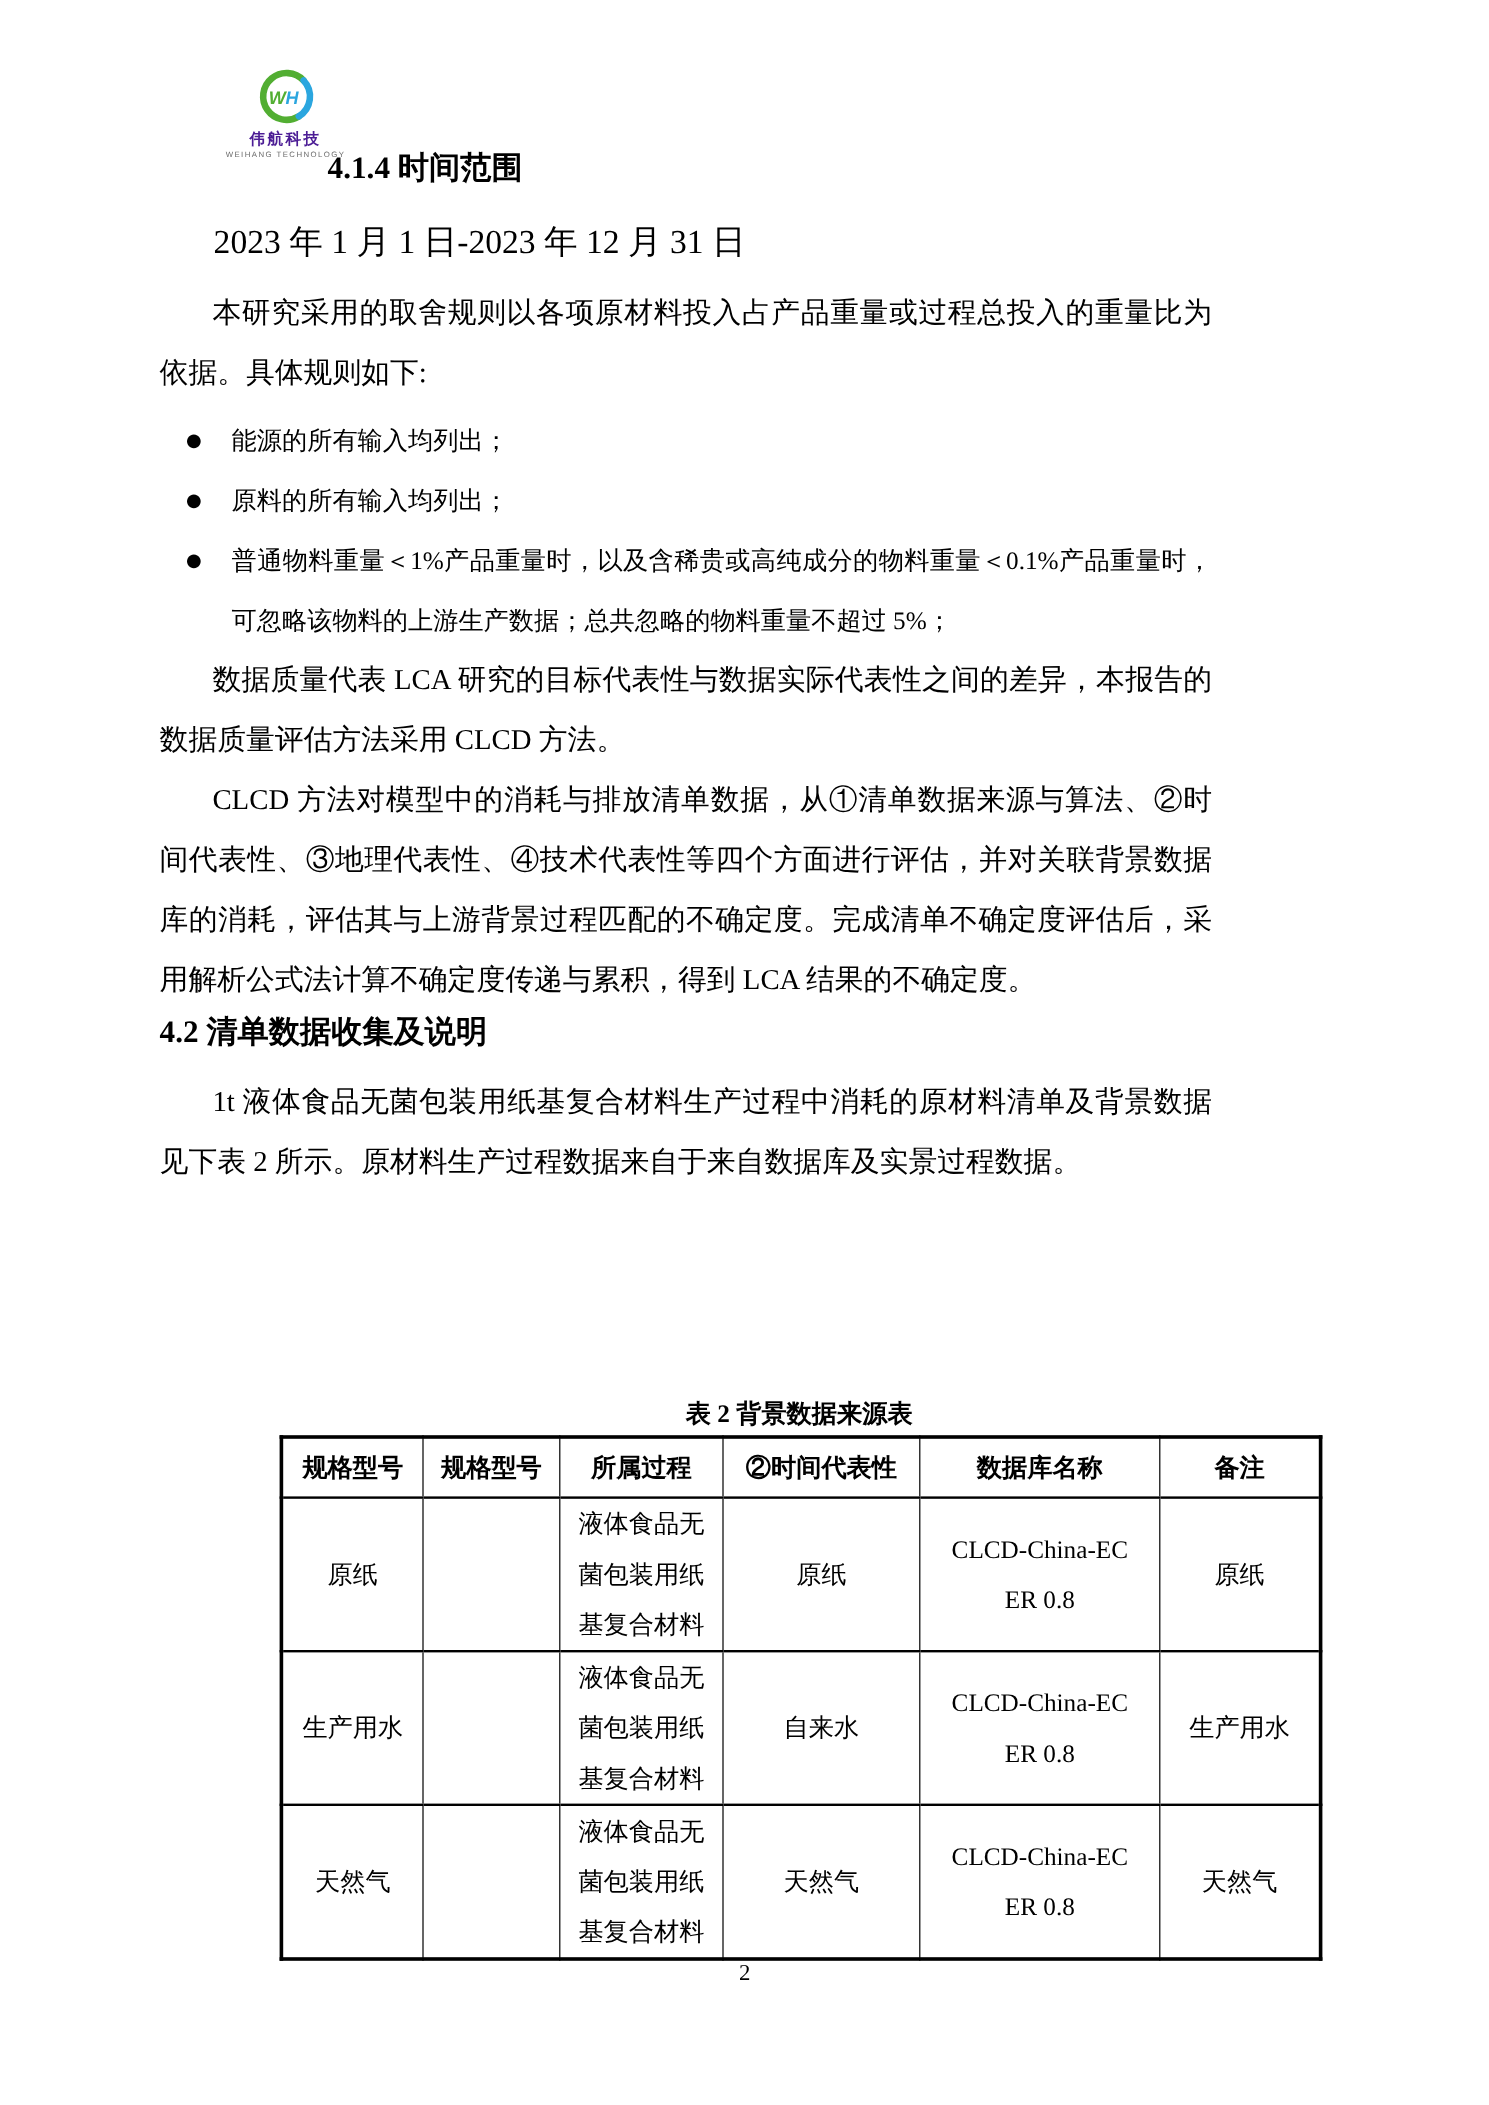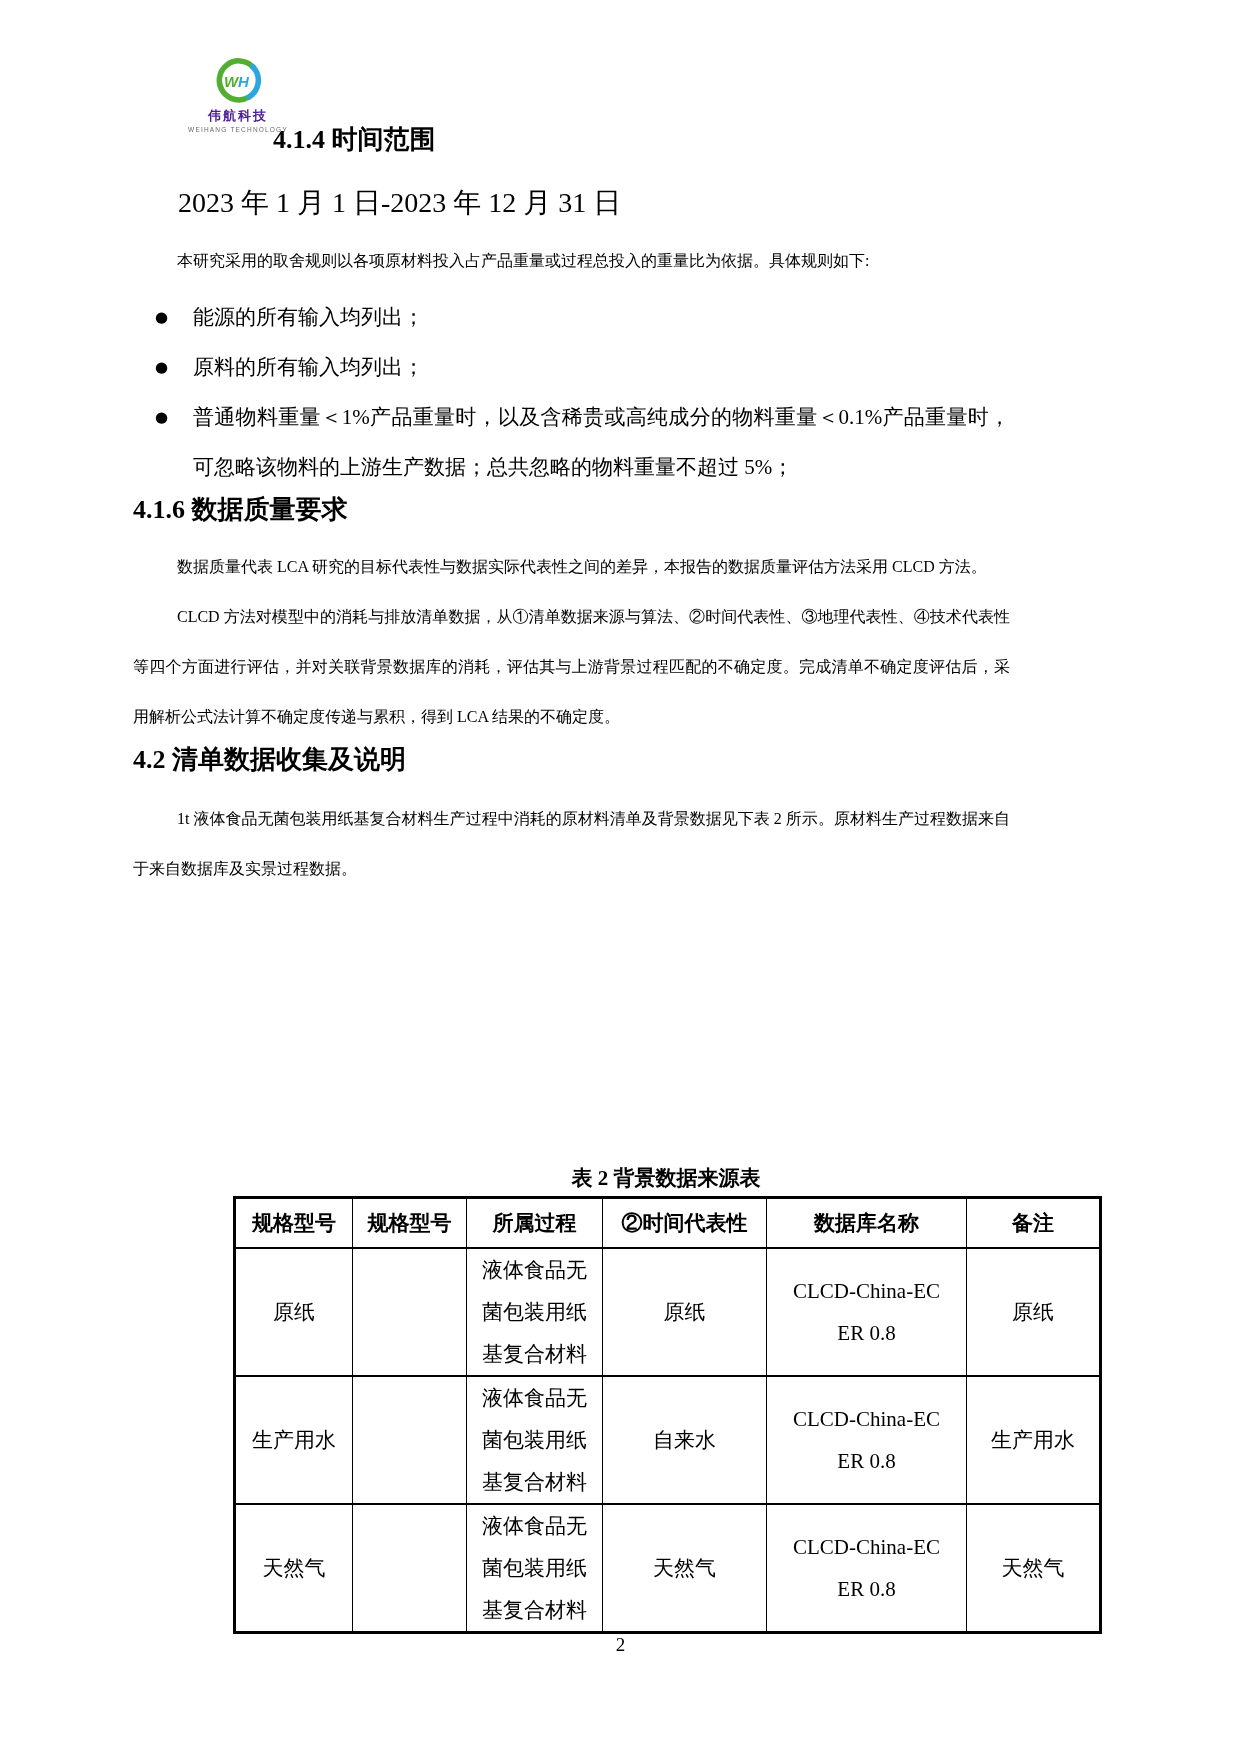--- a/index.html
+++ b/index.html
@@ -22,21 +22,21 @@
   .content { position:absolute; left:133px; top:122px; width:877px; }
 
   .heading { font-size:26px; font-weight:bold; line-height:36px; margin:0 0 20px 0; }
   .heading-414 { margin:0 0 27px 140px; }
   .heading-416 { margin-bottom:14px; }
   .heading-42  { margin-bottom:16px; }
   .heading-421 { margin-bottom:14px; }
 
   .date-line { font-size:28px; line-height:36px; margin:0 0 15px 0; text-indent:45px; }
 
-  .para { font-size:16px; line-height:50px; margin:0; text-indent:44px;
+  .para { font-size:24px; line-height:50px; margin:0; text-indent:44px;
           text-align:justify; text-justify:inter-ideograph; }
   .para-415 { margin-bottom:6px; }
   .para-421 { margin-bottom:10px; }
 
   .bullets { list-style:none; margin:0; padding:0; }
   .bullet-item { position:relative; padding-left:60px; font-size:21px; line-height:50px;
                  text-align:justify; text-justify:inter-ideograph; }
   .bullet-glyph { position:absolute; left:22px; top:0; font-size:15px; line-height:50px;
                   font-family:"DejaVu Sans",sans-serif; }
 
@@ -92,21 +92,20 @@
       <li class="bullet-item">
         <span class="bullet-glyph">●</span>
         <span>原料的所有输入均列出；</span>
       </li>
       <li class="bullet-item">
         <span class="bullet-glyph">●</span>
         <span>普通物料重量＜1%产品重量时，以及含稀贵或高纯成分的物料重量＜0.1%产品重量时，可忽略该物料的上游生产数据；总共忽略的物料重量不超过 5%；</span>
       </li>
     </ul>
 
-    <h3 class="heading heading-416">4.1.6 数据质量要求</h3>
 
     <p class="para">数据质量代表 LCA 研究的目标代表性与数据实际代表性之间的差异，本报告的数据质量评估方法采用 CLCD 方法。</p>
     <p class="para">CLCD 方法对模型中的消耗与排放清单数据，从①清单数据来源与算法、②时间代表性、③地理代表性、④技术代表性等四个方面进行评估，并对关联背景数据库的消耗，评估其与上游背景过程匹配的不确定度。完成清单不确定度评估后，采用解析公式法计算不确定度传递与累积，得到 LCA 结果的不确定度。</p>
 
     <h3 class="heading heading-42">4.2 清单数据收集及说明</h3>
 
 
     <p class="para para-421">1t 液体食品无菌包装用纸基复合材料生产过程中消耗的原材料清单及背景数据见下表 2 所示。原材料生产过程数据来自于来自数据库及实景过程数据。</p>
 
   </div>

